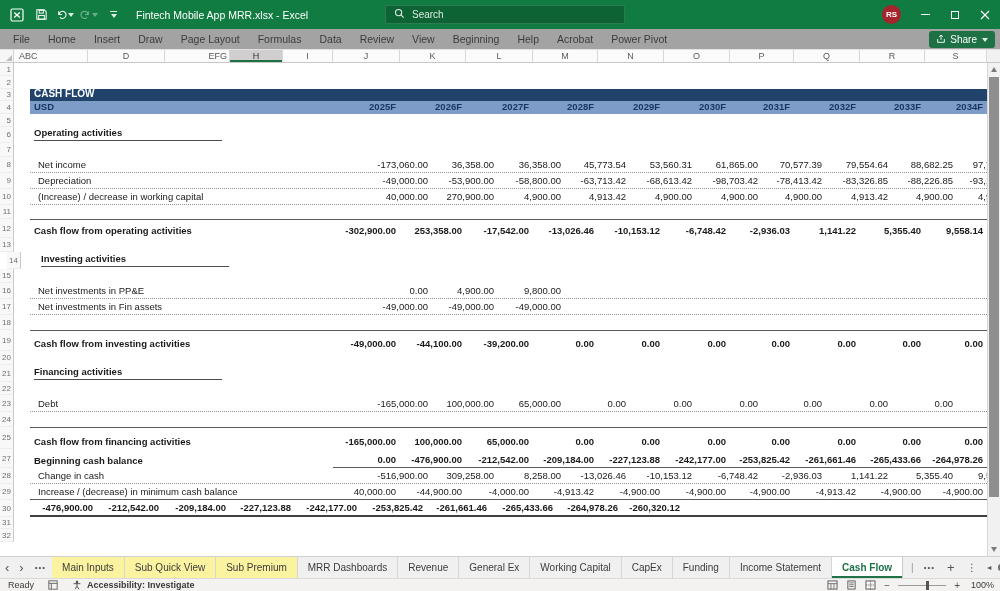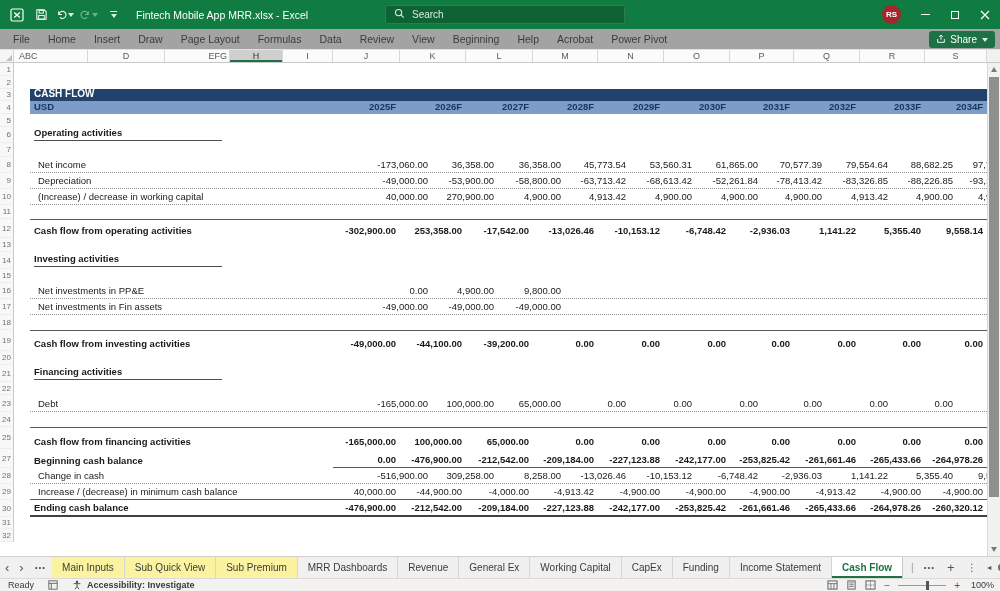--- a/index.html
+++ b/index.html
@@ -313,21 +313,21 @@
           <div class="rn">9</div>
           <div class="gut"></div>
           <div class="rc t-item b-dotted">
             <div class="lab">Depreciation</div>
             <div class="vals">
               <div class="val" style="width: 67px;">-49,000.00</div>
               <div class="val" style="width: 66px;">-53,900.00</div>
               <div class="val" style="width: 67px;">-58,800.00</div>
               <div class="val" style="width: 65px;">-63,713.42</div>
               <div class="val" style="width: 66px;">-68,613.42</div>
-              <div class="val" style="width: 66px;">-52,261.84</div>
+              <div class="val" style="width: 66px;">-98,703.42</div>
               <div class="val" style="width: 64px;">-78,413.42</div>
               <div class="val" style="width: 66px;">-83,326.85</div>
               <div class="val" style="width: 65px;">-88,226.85</div>
               <div class="val" style="width: 62px;">-93,126.85</div>
             </div>
           </div>
         </div>
         <div class="row" style="height: 16px;">
           <div class="rn">10</div>
           <div class="gut"></div>
@@ -379,21 +379,21 @@
         <div class="row" style="height: 14px;">
           <div class="rn">13</div>
           <div class="gut"></div>
           <div class="rc">
             <div class="lab"></div>
             <div class="vals">
               <div class="val" style="width: 654px;"></div>
             </div>
           </div>
         </div>
-        <div class="row" style="height: 17px;">
+        <div class="row" style="height: 17px; padding-left: 7px;">
           <div class="rn">14</div>
           <div class="gut"></div>
           <div class="rc t-heading">
             <div class="lab">
               <span class="htext">Investing activities</span>
             </div>
             <div class="vals">
               <div class="val" style="width: 654px;"></div>
             </div>
           </div>
@@ -609,21 +609,20 @@
               <div class="val" style="width: 66px;">-4,913.42</div>
               <div class="val" style="width: 65px;">-4,900.00</div>
               <div class="val" style="width: 62px;">-4,900.00</div>
             </div>
           </div>
         </div>
         <div class="row" style="height: 17px;">
           <div class="rn">30</div>
           <div class="gut"></div>
           <div class="rc t-balance-end">
-            <div class="lab">Ending cash balance</div>
             <div class="vals">
               <div class="val" style="width: 67px;">-476,900.00</div>
               <div class="val" style="width: 66px;">-212,542.00</div>
               <div class="val" style="width: 67px;">-209,184.00</div>
               <div class="val" style="width: 65px;">-227,123.88</div>
               <div class="val" style="width: 66px;">-242,177.00</div>
               <div class="val" style="width: 66px;">-253,825.42</div>
               <div class="val" style="width: 64px;">-261,661.46</div>
               <div class="val" style="width: 66px;">-265,433.66</div>
               <div class="val" style="width: 65px;">-264,978.26</div>

